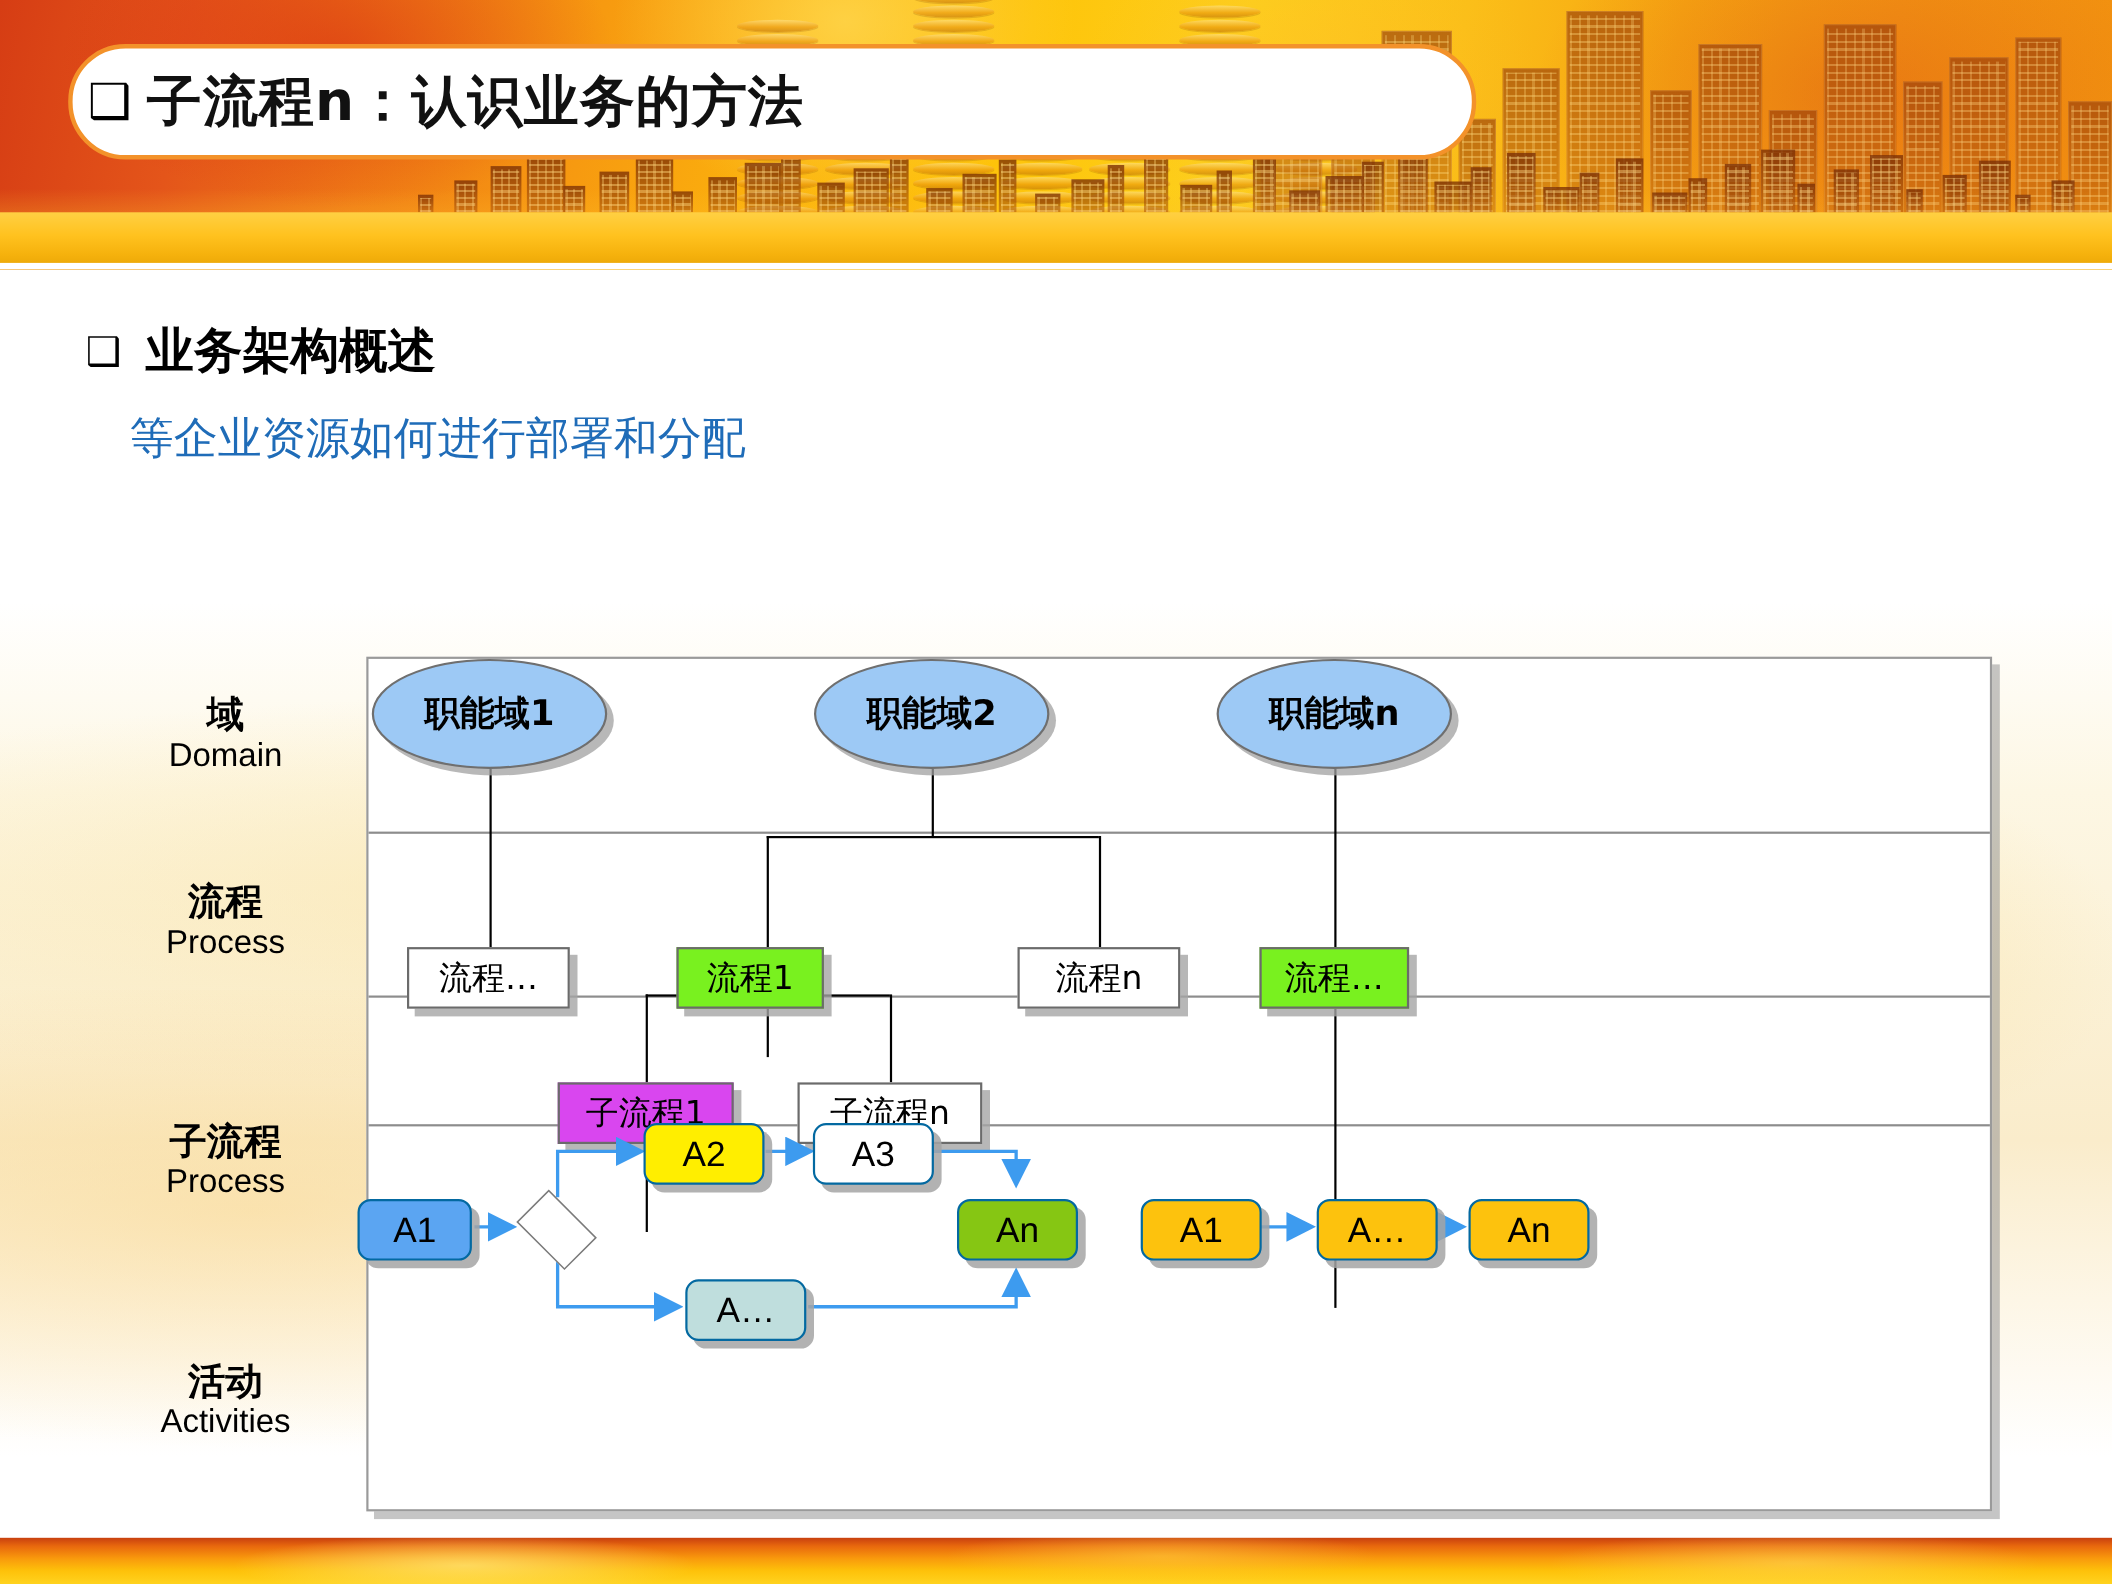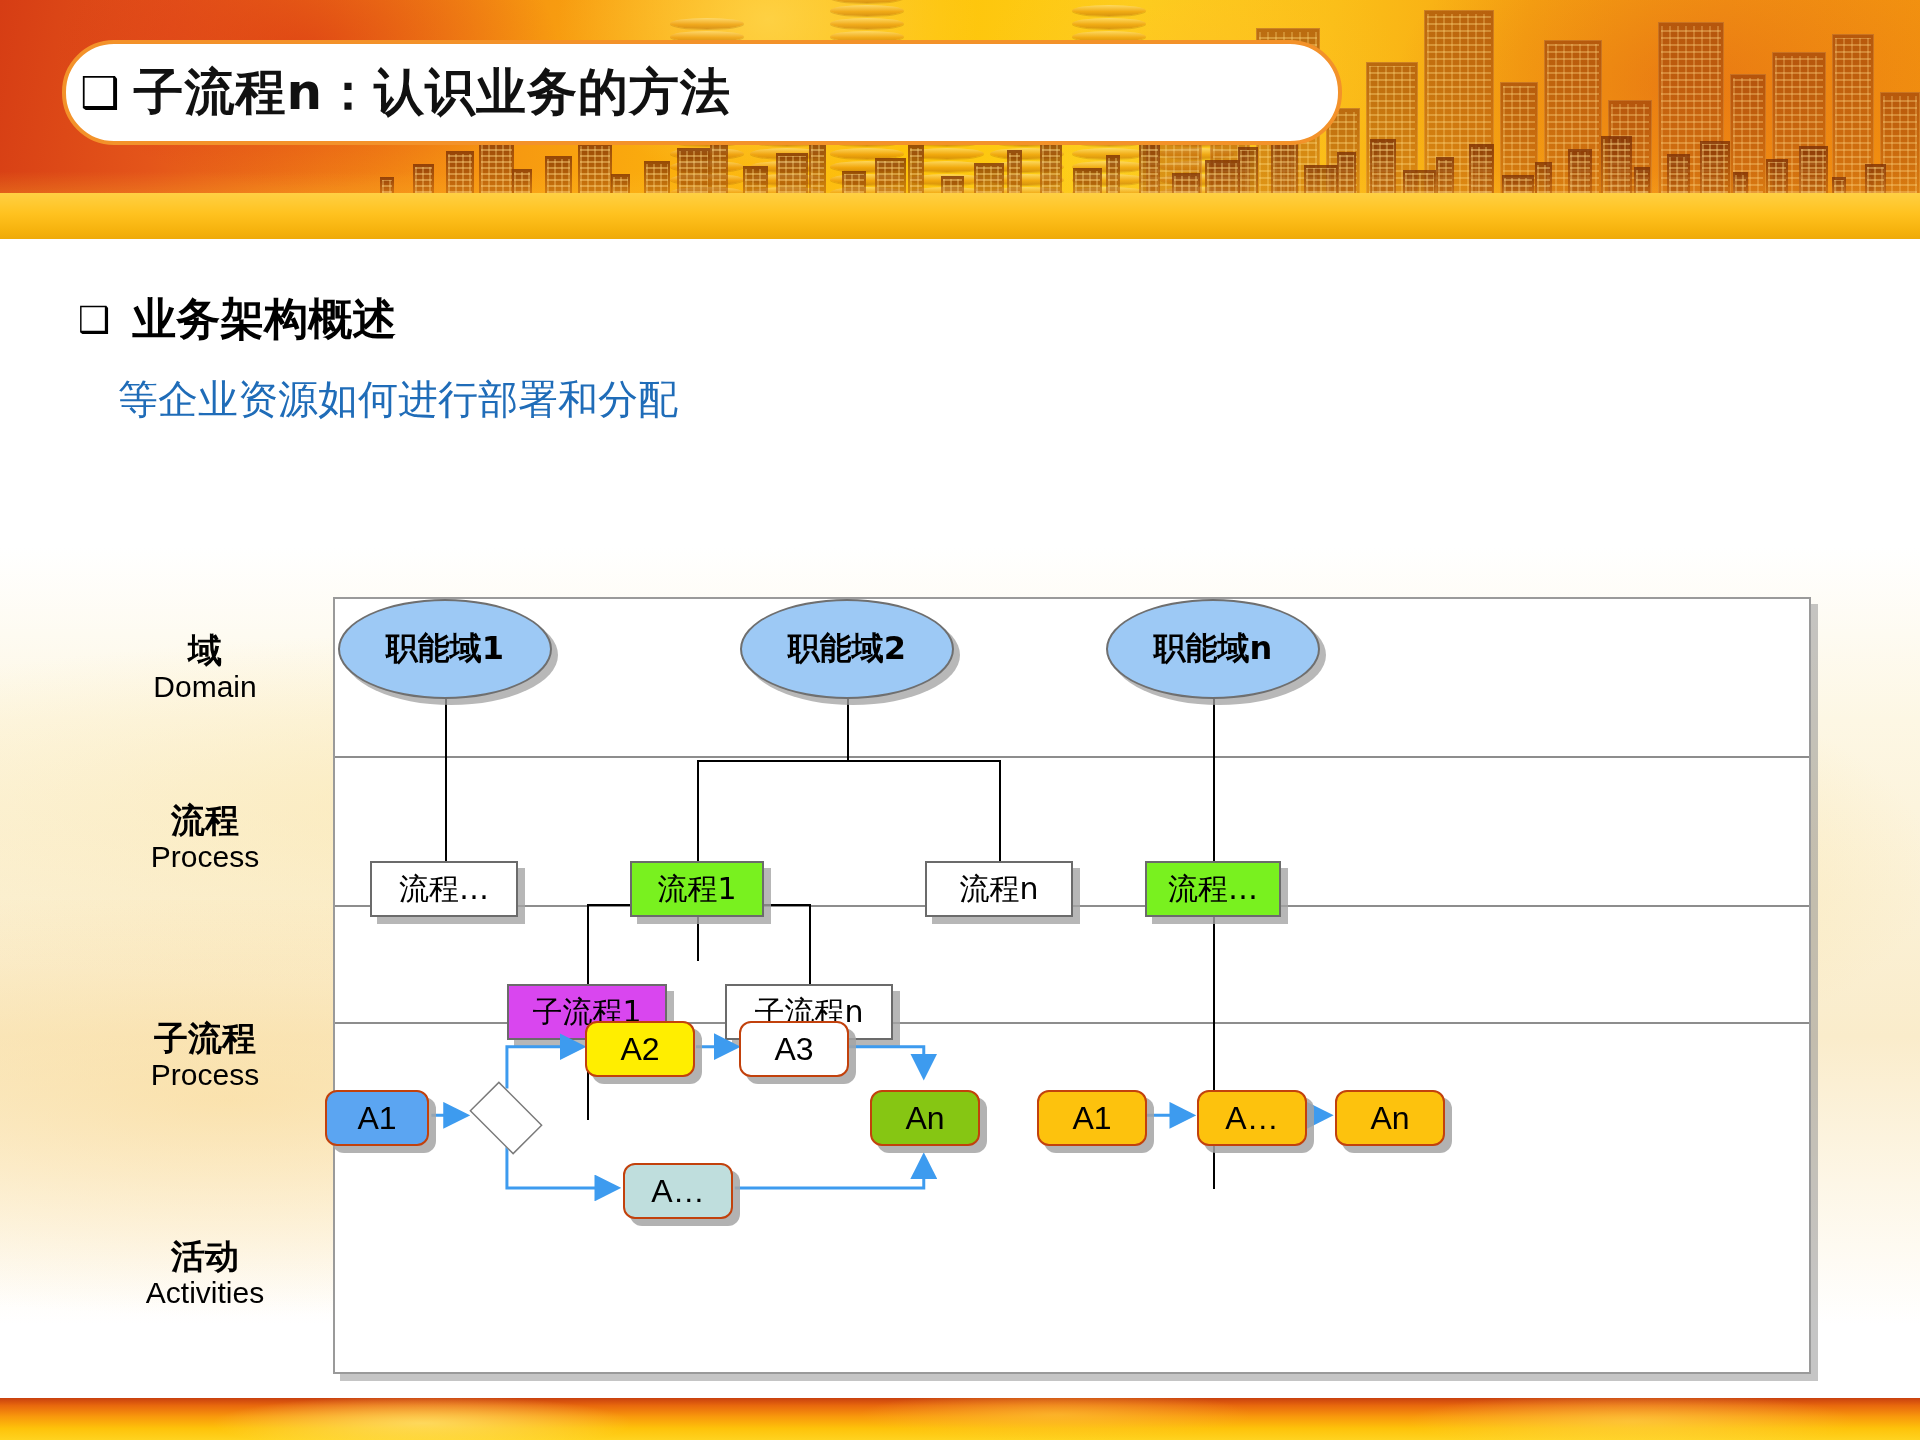--- a/index.html
+++ b/index.html
@@ -154,21 +154,21 @@
     box-shadow: 7px 7px 0 rgba(165,165,165,.8);
     font-size: 30px; color: #000;
     font-family: "DejaVu Sans","Liberation Sans",sans-serif;
   }
   .pbox.green  { background: #79f11f; }
   .pbox.ygreen { background: #d946ef; }
 
   
   .abox {
     position: absolute; height: 56px; border-radius: 12px;
-    border: 2px solid #c2410c; background: #ffffff;
+    border: 2px solid #0369a1; background: #ffffff;
     display: flex; align-items: center; justify-content: center;
     box-shadow: 7px 7px 0 rgba(165,165,165,.85);
     font-size: 32px; color: #000;
     font-family: "Liberation Sans", sans-serif;
   }
   .abox.blue   { background: #5ba5f2; }
   .abox.yellow { background: #ffee00; }
   .abox.teal   { background: #bfdedd; }
   .abox.olive  { background: #86c613; }
   .abox.amber  { background: #fdc20d; }
@@ -420,21 +420,21 @@
 
   <div class="conn v" style="left:252px; top:441px; height:80px;"></div>
 
   <div class="conn v" style="left:878px; top:318px; height:272px;"></div>
 
   <div class="ellipse" style="left:3px;   top:0px;">职能域1</div>
   <div class="ellipse" style="left:405px; top:0px;">职能域2</div>
   <div class="ellipse" style="left:771px; top:0px;">职能域n</div>
 
   <div class="pbox" style="left:35px;  top:262px; width:148px;">流程…</div>
-  <div class="pbox green" style="left:295px; top:262px; width:134px;">流程1</div>
+  <div class="pbox green" style="left:280px; top:262px; width:134px;">流程1</div>
   <div class="pbox" style="left:590px; top:262px; width:148px;">流程n</div>
   <div class="pbox green" style="left:810px; top:262px; width:136px;">流程…</div>
 
   <div class="pbox ygreen" style="left:172px; top:385px; width:160px;">子流程1</div>
   <div class="pbox" style="left:390px; top:385px; width:168px;">子流程n</div>
 
   <svg class="flow" viewBox="0 0 1478 777">
     <defs>
       <marker id="ah" markerWidth="9" markerHeight="9" refX="7" refY="4.5" orient="auto">
         <path d="M0,0 L9,4.5 L0,9 Z" fill="#3d9bef"></path>

